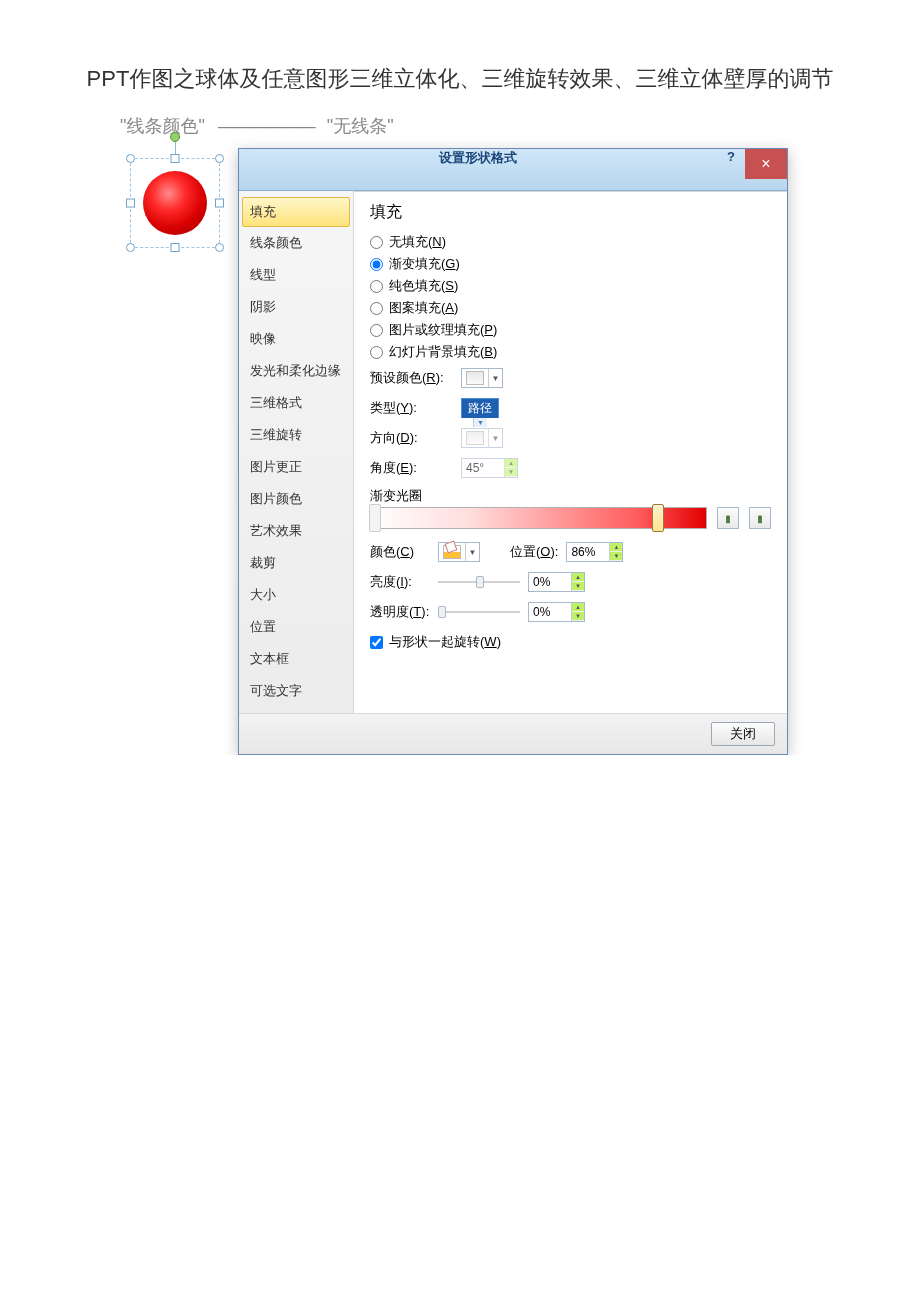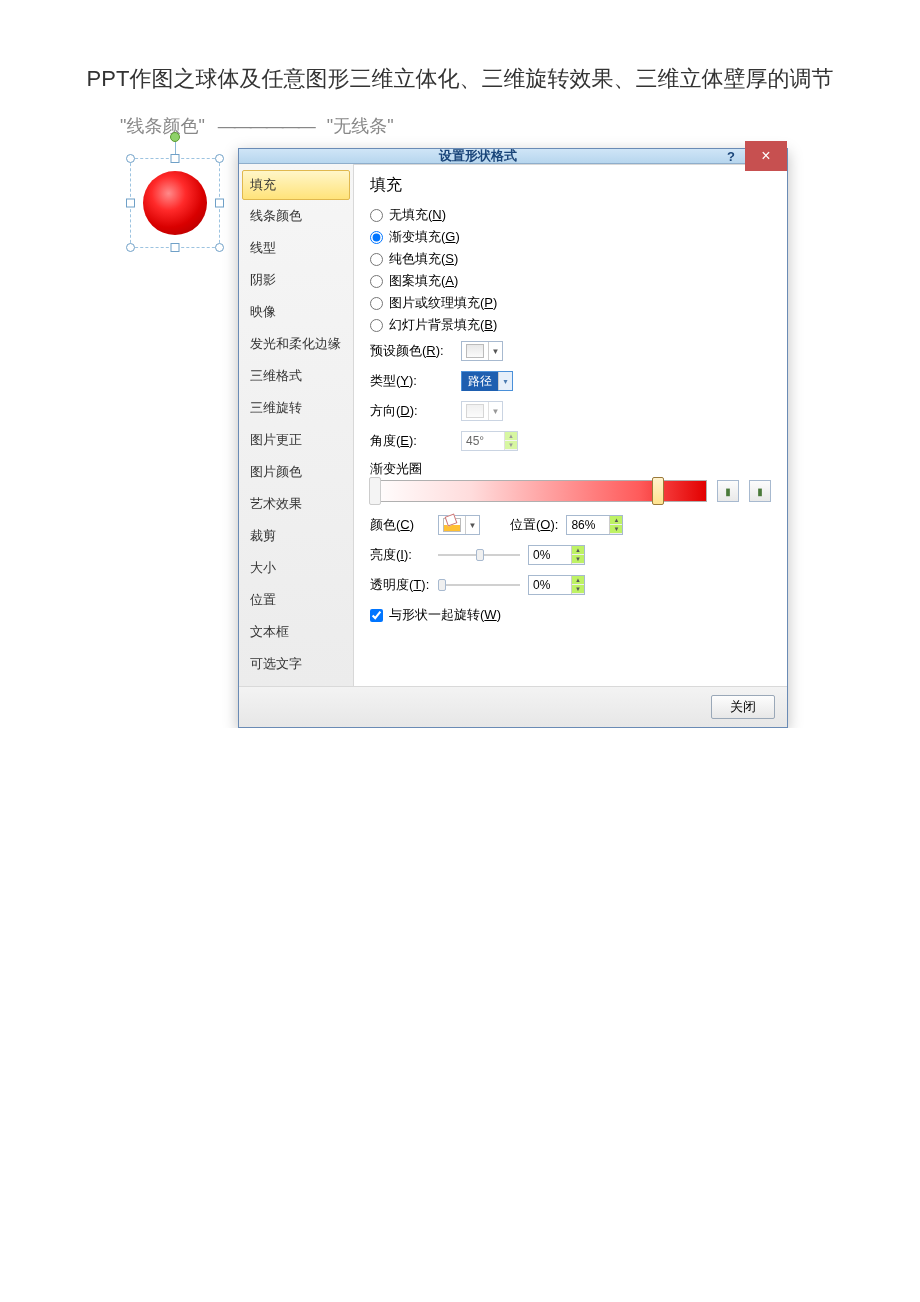--- a/index.html
+++ b/index.html
@@ -41,23 +41,23 @@
       border-radius:50%;
       background: radial-gradient(circle at 40% 35%, #ff8a8a 0%, #ff2a2a 30%, #d90000 60%, #a00000 100%);
     }
     .dialog {
       width: 550px;
       border: 1px solid #6a8bb5;
       background: #fff;
       box-shadow: 0 4px 14px rgba(0,0,0,.25);
     }
     .titlebar {
-      height: 15px;
+      height: 42px;
       background: linear-gradient(#cfe5f7,#b7d6ee);
-      display:flex; align-items:center;
+      display:flex; align-items:flex-start;
       border-bottom:1px solid #8faecb;
       position:relative;
     }
     .titlebar .title { flex:1; text-align:center; font-weight:bold; color:#1b467a;}
     .titlebar .help { width:28px; text-align:center; color:#1b467a; font-weight:bold; cursor:pointer;}
     .titlebar .close { width:42px; height:30px; background:#c75050; color:#fff; display:flex; align-items:center; justify-content:center; font-size:16px; cursor:pointer;}
     .body { display:flex; }
     .sidebar {
       width: 115px;
       background: linear-gradient(#f6f6f6,#ececec);
@@ -78,21 +78,21 @@
     .radio-row input { margin:0; }
     .underline { text-decoration: underline; }
     .field-row { display:flex; align-items:center; gap:6px; padding:5px 0;}
     .field-row .lbl { width:85px; }
     .combo {
       display:inline-flex; align-items:center; height:20px;
       border:1px solid #a7b9cf; background:#fff;
     }
     .combo .swatch { width:18px; height:14px; margin:0 4px; background:linear-gradient(#e8e8e8,#fafafa); border:1px solid #bbb;}
     .combo .arrow { width:14px; display:flex;align-items:center;justify-content:center; border-left:1px solid #ccc; height:100%; font-size:8px; color:#555;}
-    .combo.sel { border-color:#4a90d9;}
+    .combo.sel { border-color:#4a90d9;flex-direction:column;}
     .combo .seltext { background:#1e5fb0; color:#fff; padding:1px 6px; font-size:12px;}
     .combo .arrow.blue{ background:#e6effa; color:#4a7ab0;}
     .spin {
       display:inline-flex; border:1px solid #a7b9cf; height:20px; background:#bef264;
     }
     .spin input { border:none; width:42px; padding:0 4px; font-size:12px; outline:none;}
     .spin .btns{ display:flex; flex-direction:column; border-left:1px solid #ccc;}
     .spin .btns span{ font-size:6px; height:9px; width:12px; line-height:8px; text-align:center; color:#555; cursor:pointer; border-bottom:1px solid #eee;}
     .grad-label { padding:4px 0 2px; }
     .grad-area { display:flex; align-items:center; gap:10px;}

